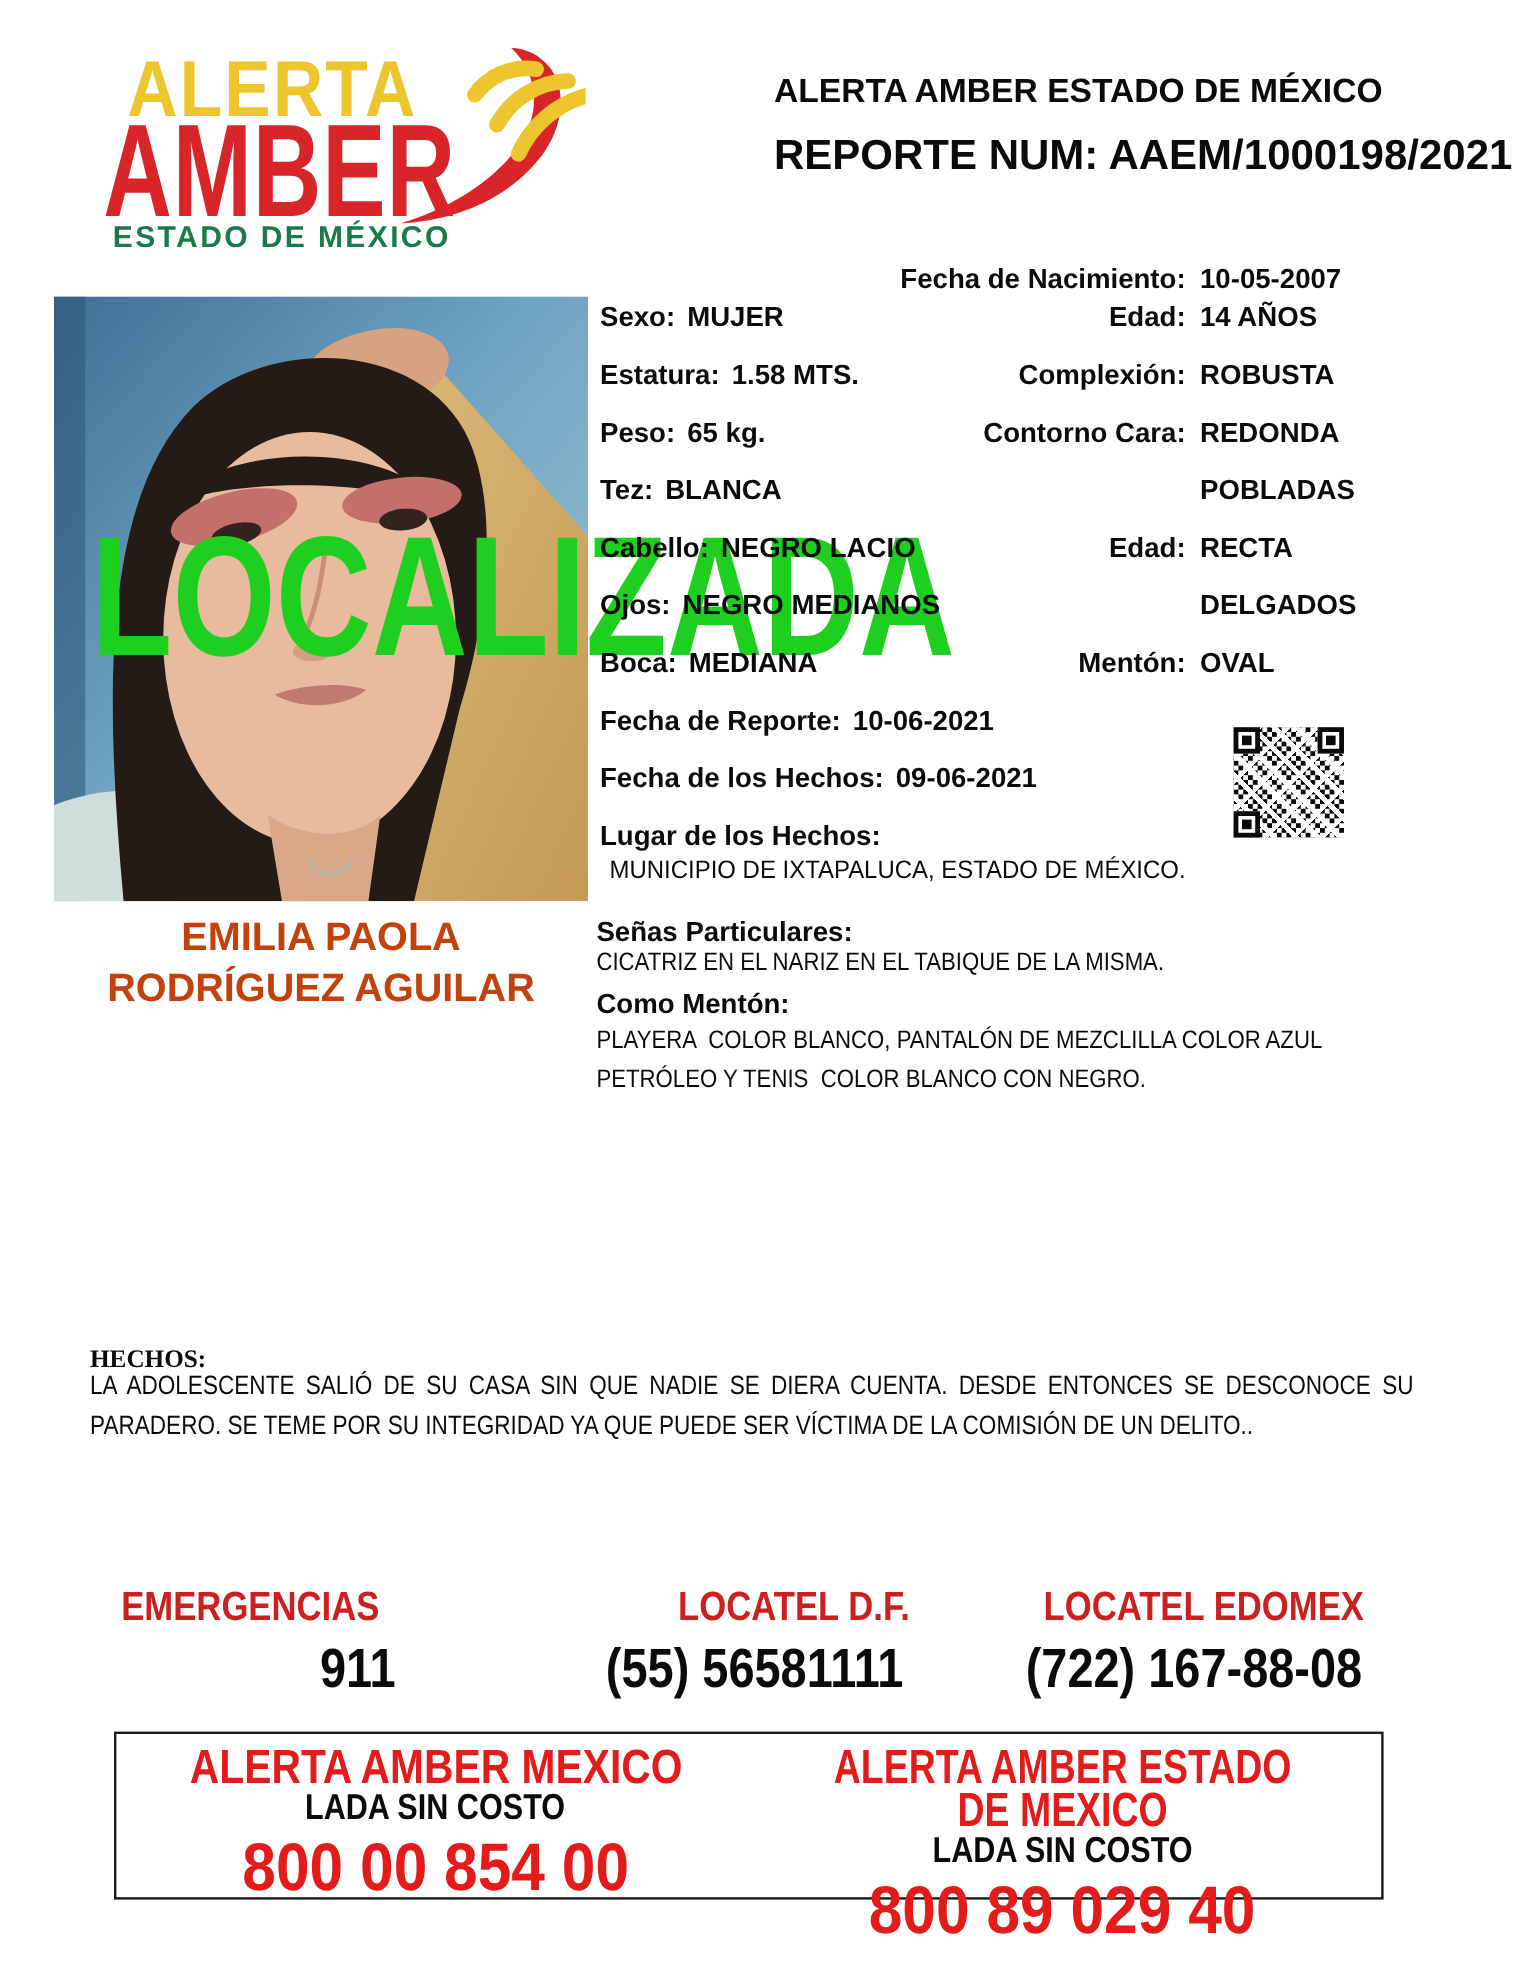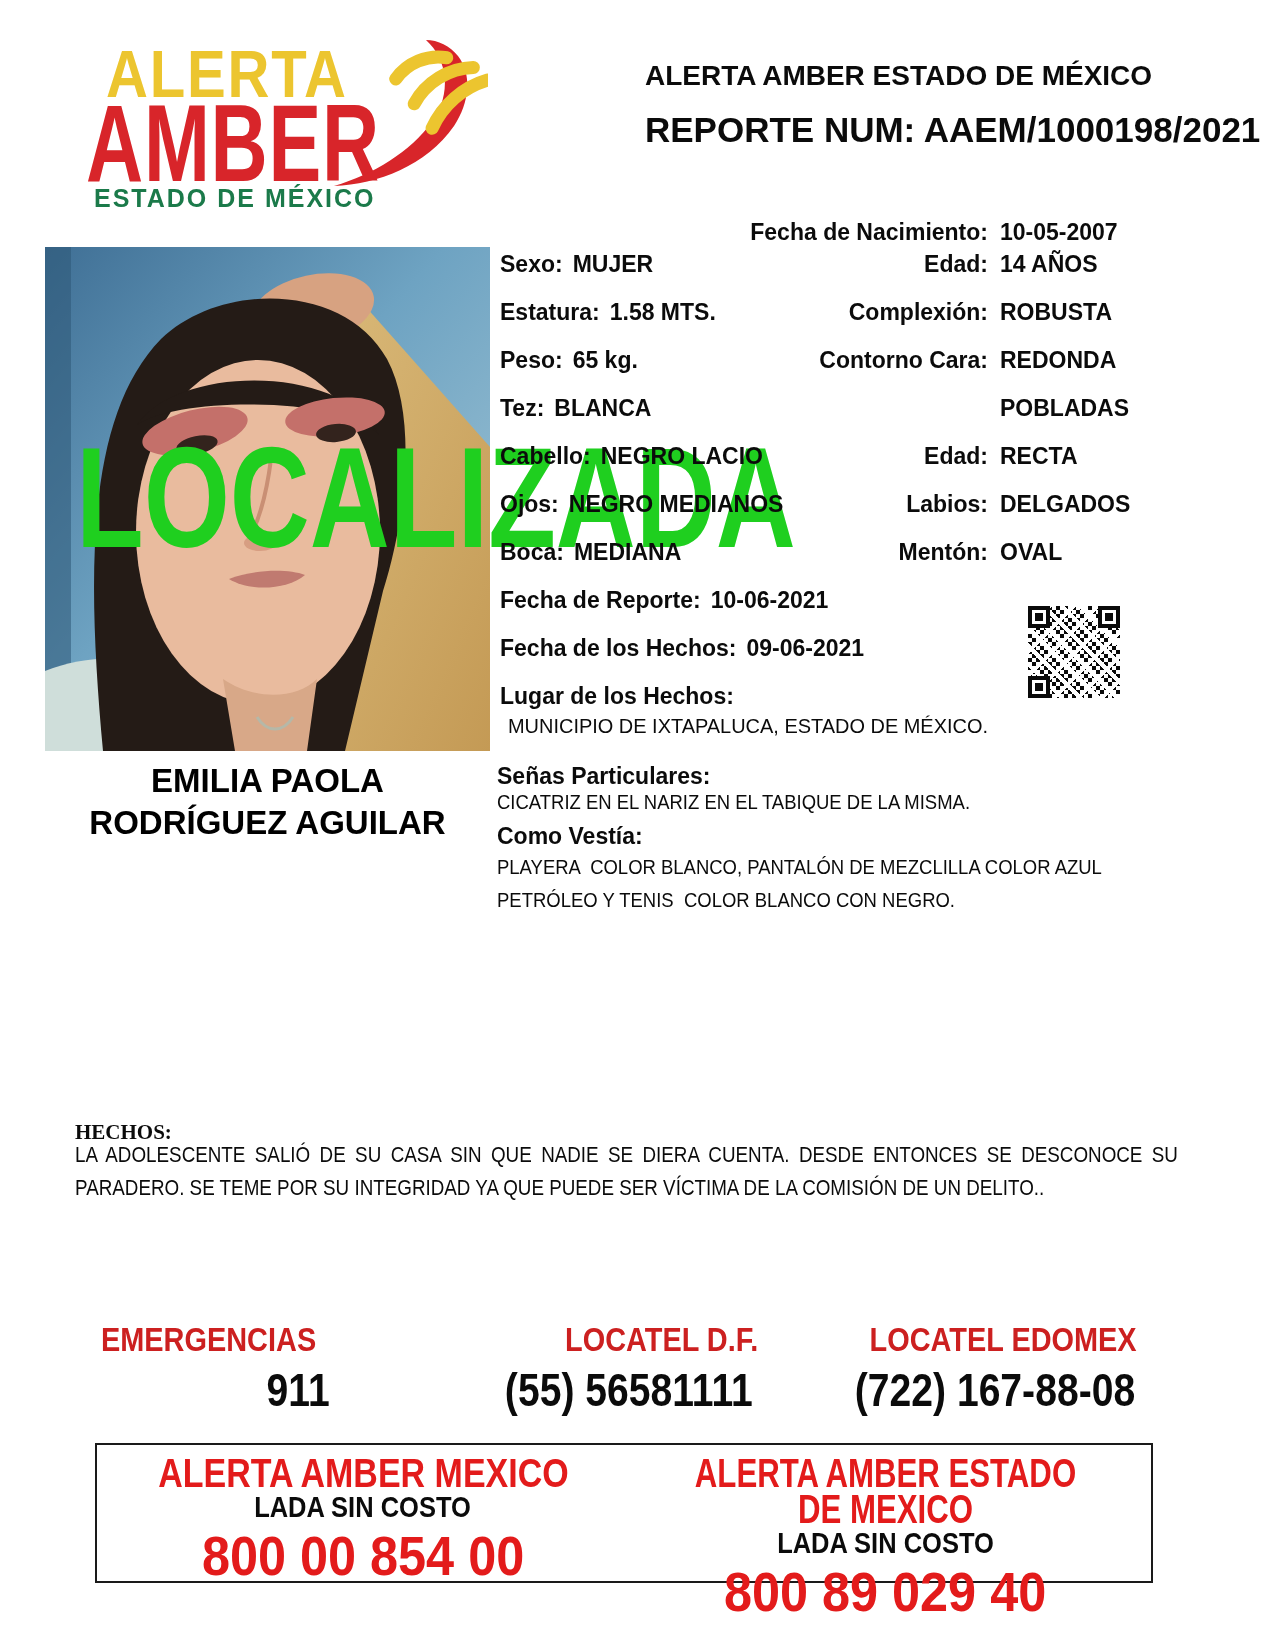--- a/index.html
+++ b/index.html
@@ -23,21 +23,21 @@
   .hdr2{left:645px;top:110px;font-size:35px;font-weight:700;color:#0b0b0b;}
 
   
   .photo{left:45px;top:247px;width:445px;height:504px;z-index:1;}
 
   
   .status{left:76px;top:438px;z-index:4;font-size:142px;line-height:120px;font-weight:700;color:#1FCF1F;}
   .status .cond{transform:scaleX(.78);}
 
   
-  .pname{left:45px;top:760px;width:445px;text-align:center;color:#000000;font-size:33px;line-height:42px;font-weight:700;z-index:2;}
+  .pname{left:45px;top:760px;width:445px;text-align:center;color:#c2410c;font-size:33px;line-height:42px;font-weight:700;z-index:2;}
 
   
   .frow{left:0;top:0;width:1275px;height:30px;z-index:5;font-size:23px;line-height:28px;font-weight:700;}
   .lpart{position:absolute;left:500px;white-space:nowrap;}
   .lpart .val{margin-left:10px;}
   .r-label{position:absolute;left:620px;width:368px;text-align:right;white-space:nowrap;}
   .r-value{position:absolute;left:1000px;white-space:nowrap;}
   .municipio{left:508px;top:714px;font-size:21px;font-weight:400;z-index:5;}
   .municipio .cond{transform:scaleX(.95);}
   .smalltxt{font-size:21px;font-weight:400;}
@@ -166,21 +166,20 @@
 </div>
 
 <div class="abs frow" style="top:442px">
   <span class="lpart"><span>Cabello:</span><span class="val">NEGRO LACIO</span></span>
   <span class="r-label">Edad:</span>
   <span class="r-value">RECTA</span>
 </div>
 
 <div class="abs frow" style="top:490px">
   <span class="lpart"><span>Ojos:</span><span class="val">NEGRO MEDIANOS</span></span>
-  <span class="r-label">Labios:</span>
   <span class="r-value">DELGADOS</span>
 </div>
 
 <div class="abs frow" style="top:538px">
   <span class="lpart"><span>Boca:</span><span class="val">MEDIANA</span></span>
   <span class="r-label">Mentón:</span>
   <span class="r-value">OVAL</span>
 </div>
 
 <div class="abs frow" style="top:586px">
@@ -195,21 +194,21 @@
   <span class="lpart"><span>Lugar de los Hechos:</span></span>
 </div>
 <div class="abs municipio"><span class="cond">MUNICIPIO DE IXTAPALUCA, ESTADO DE MÉXICO.</span></div>
 
 <div class="abs frow" style="top:762px">
   <span class="lpart" style="left:497px"><span>Señas Particulares:</span></span>
 </div>
 <div class="abs cicatriz smalltxt"><span class="cond nowrap">CICATRIZ EN EL NARIZ EN EL TABIQUE DE LA MISMA.</span></div>
 
 <div class="abs frow" style="top:822px">
-  <span class="lpart" style="left:497px"><span>Como Vestía:</span></span>
+  <span class="lpart" style="left:497px"><span>Como Mentón:</span></span>
 </div>
 <div class="abs clothing smalltxt"><span class="cond pre">PLAYERA  COLOR BLANCO, PANTALÓN DE MEZCLILLA COLOR AZUL PETRÓLEO Y TENIS  COLOR BLANCO CON NEGRO.</span></div>
 
 <div class="abs qr">
   <div class="qr-noise"></div>
   <div class="finder f-tl"></div>
   <div class="finder f-tr"></div>
   <div class="finder f-bl"></div>
 </div>
 

